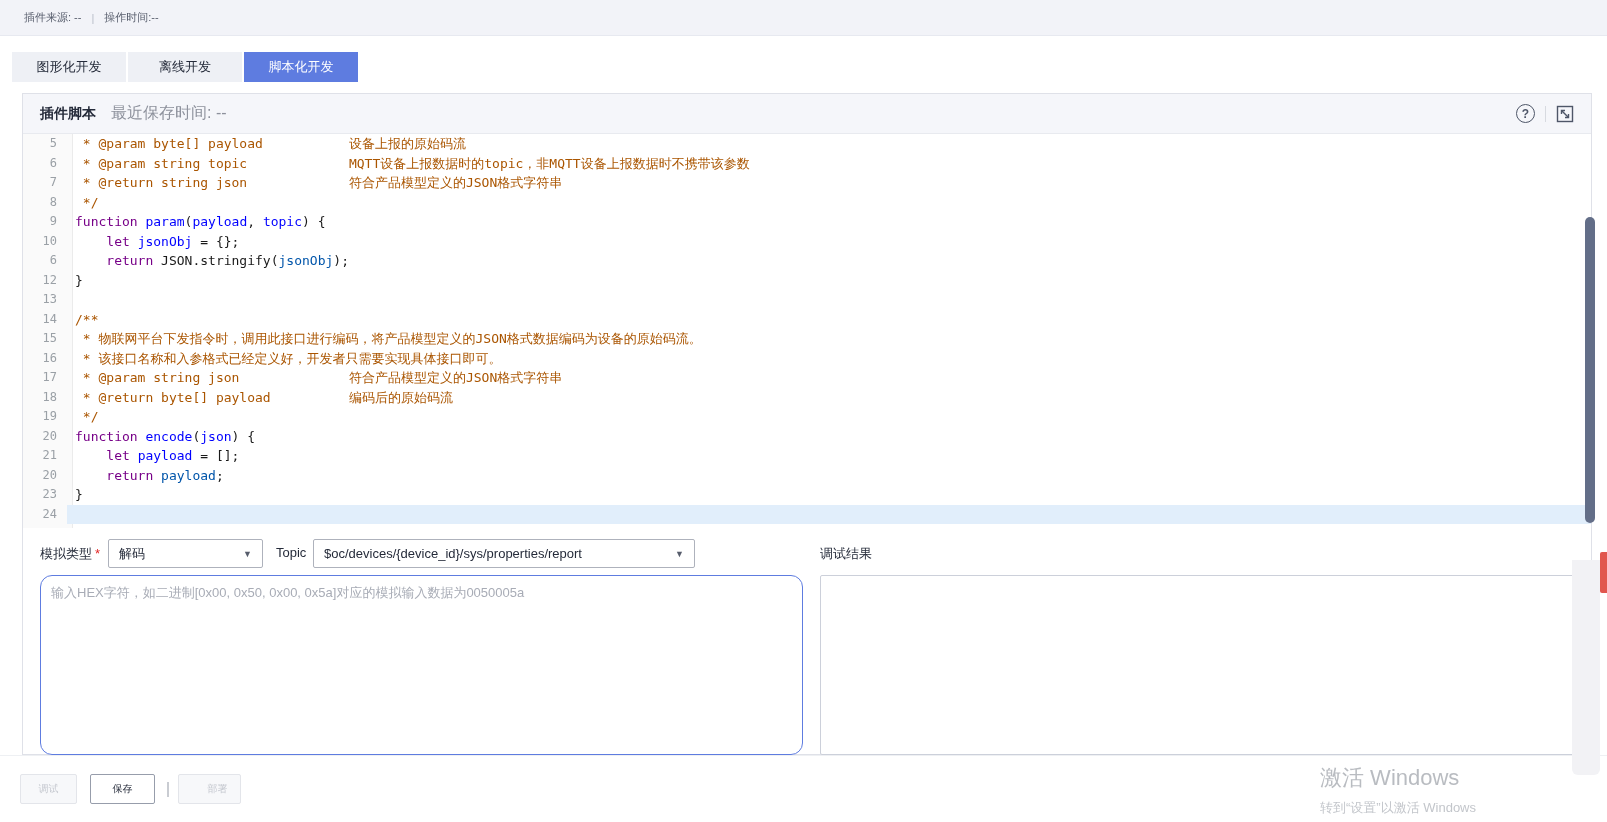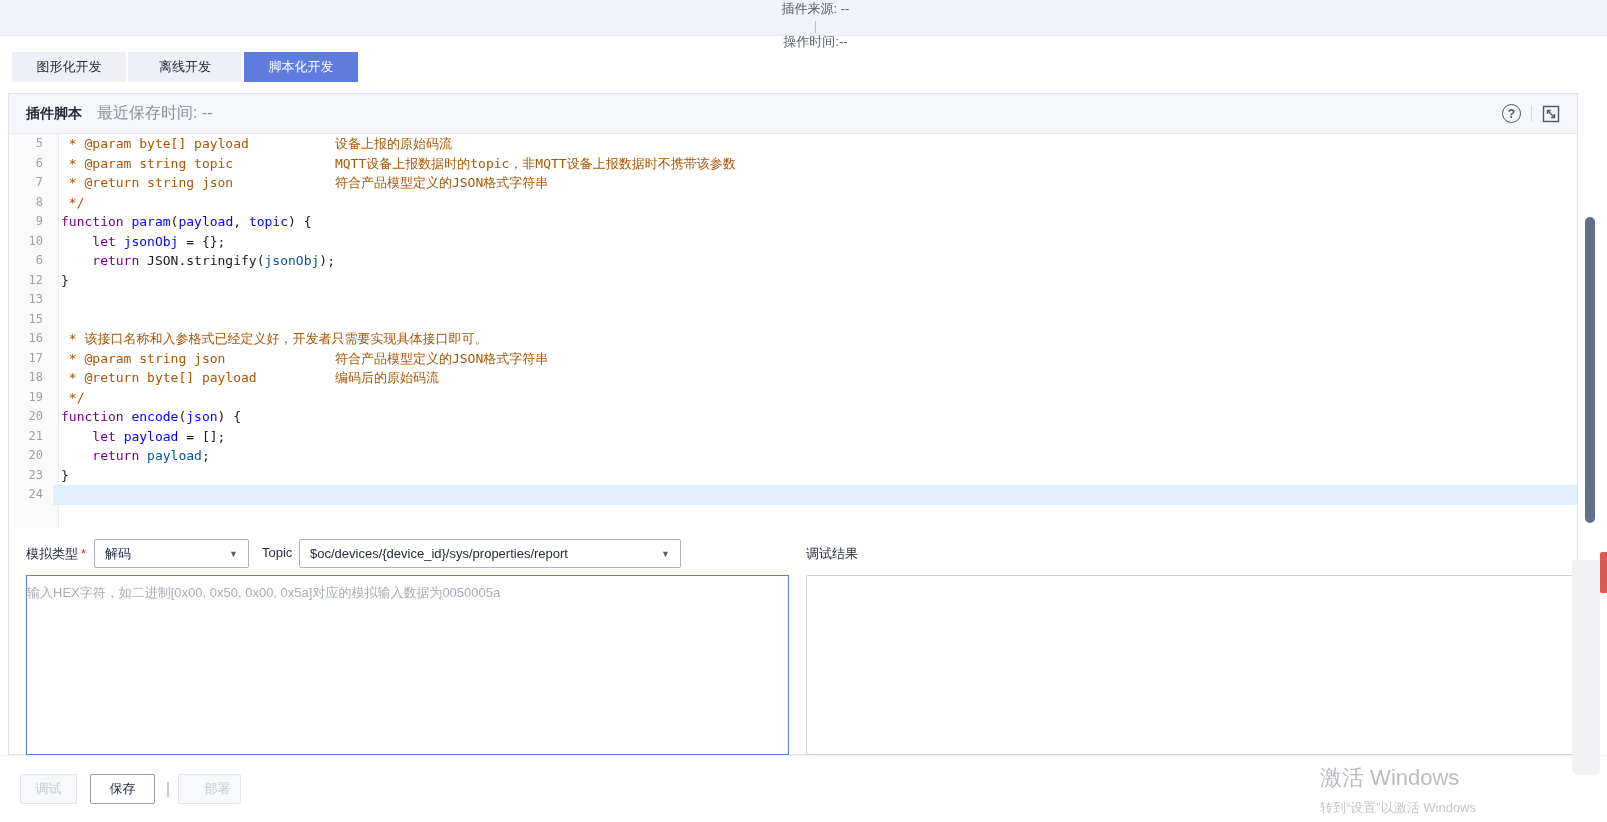--- a/index.html
+++ b/index.html
@@ -2,31 +2,31 @@
 <html><head>
 <meta charset="utf-8">
 <style>
   * { margin:0; padding:0; box-sizing:border-box; }
   body { font-family:"Liberation Sans","DejaVu Sans",sans-serif; background:#fff; }
   .screen { position:relative; width:1607px; height:822px; background:#fff; overflow:hidden; }
 
   
   .topbar { position:absolute; left:0; top:0; width:100%; height:36px; background:#f2f3f8;
             border-bottom:1px solid #e7e9f0; display:flex; align-items:center; padding-left:24px;
-            font-size:13px; color:#575d6c;flex-direction:column; }
+            font-size:11px; color:#575d6c; }
   .topbar .sep { margin:0 10px; color:#b9bdc9; }
 
   
   .tabs { position:absolute; left:12px; top:52px; display:flex; gap:2px; height:30px; }
   .tab { min-width:114px; padding:0 18px; display:flex; align-items:center; justify-content:center;
          font-size:13px; background:#eef0f5; color:#252b3a; cursor:pointer; }
   .tab.active { background:#5e7ce0; color:#fff; }
 
   
-  .card { position:absolute; left:8px; top:93px; width:1570px; height:662px;
+  .card { position:absolute; left:22px; top:93px; width:1570px; height:662px;
           border:1px solid #dfe1e8; background:#fff; }
   .card-header { height:40px; background:#f5f6fa; border-bottom:1px solid #e8eaef;
                  display:flex; align-items:center; padding:0 17px; }
   .card-title { font-size:14px; font-weight:bold; color:#252b3a; }
   .save-time { font-size:16px; color:#8d919c; margin-left:15px; }
   .header-icons { margin-left:auto; display:flex; align-items:center; gap:10px; color:#4e5668; }
   .icon-help { width:19px; height:19px; border:1.5px solid #4e5668; border-radius:50%;
                display:flex; align-items:center; justify-content:center; font-size:12px;
                font-weight:bold; cursor:pointer; }
   .icon-div { width:1px; height:16px; background:#d7dae0; }
@@ -51,31 +51,31 @@
   .t-p { color:#1a1a1a; }
 
   
   .sim-label { position:absolute; font-size:13px; color:#252b3a; }
   .req { color:#e32424; margin-left:3px; }
   .select { position:absolute; height:29px; background:#fff; border:1px solid #aeb2bc;
             border-radius:2px; display:flex; align-items:center; padding:0 10px;
             font-size:13px; color:#252b3a; cursor:pointer; }
   .select .caret { margin-left:auto; font-size:9px; color:#575d6c; }
   .hex-input { position:absolute; left:17px; top:481px; width:763px; height:180px;
-               border:1px solid #5e7ce0; border-radius:0; resize:none; padding:8px 0;
+               border:1px solid #5e7ce0; border-radius:12px; resize:none; padding:8px 10px;
                font-size:13px; font-family:"Liberation Sans","DejaVu Sans",sans-serif;
                color:#252b3a; outline:none; }
   .hex-input::placeholder { color:#a8acb6; }
   .debug-box { position:absolute; left:797px; top:481px; width:770px; height:180px;
                border:1px solid #ccd0da; border-radius:2px; background:#fff; }
 
   
   .footer { position:absolute; left:0; top:755px; width:100%; height:67px; background:#fff;
             border-top:1px solid #eef0f3; display:flex; align-items:center; padding-left:20px; }
-  .btn { height:30px; border-radius:2px; font-size:13px; display:flex; align-items:center;
+  .btn { height:30px; border-radius:2px; font-size:10px; display:flex; align-items:center;
          justify-content:center; cursor:pointer; }
   .btn.disabled { background:#f7f8fa; border:1px solid #e3e5ea; color:#c6c9d0; cursor:default; }
   .btn.primary-outline { background:#fff; border:1px solid #979dab; color:#252b3a; }
   .btn-debug { width:57px; }
   .btn-save { width:65px; margin-left:13px; }
   .btn-div { width:2px; height:15px; background:#c9ccd2; margin-left:12px; }
   .btn-deploy { width:63px; margin-left:9px;padding-left:16px; }
 
   
   .watermark { position:absolute; left:1320px; top:763px; color:#b9bcc1; }
@@ -130,21 +130,22 @@
       <div class="lines">
           <div class="line"><span class="gutter">5</span><span class="code"><span class="t-c"> * @param byte[] payload           设备上报的原始码流</span></span></div>
           <div class="line"><span class="gutter">6</span><span class="code"><span class="t-c"> * @param string topic             MQTT设备上报数据时的topic，非MQTT设备上报数据时不携带该参数</span></span></div>
           <div class="line"><span class="gutter">7</span><span class="code"><span class="t-c"> * @return string json             符合产品模型定义的JSON格式字符串</span></span></div>
           <div class="line"><span class="gutter">8</span><span class="code"><span class="t-c"> */</span></span></div>
           <div class="line"><span class="gutter">9</span><span class="code"><span class="t-k">function</span><span class="t-p"> </span><span class="t-d">param</span><span class="t-p">(</span><span class="t-d">payload</span><span class="t-p">, </span><span class="t-d">topic</span><span class="t-p">) {</span></span></div>
           <div class="line"><span class="gutter">10</span><span class="code"><span class="t-p">    </span><span class="t-k">let</span><span class="t-p"> </span><span class="t-d">jsonObj</span><span class="t-p"> = {};</span></span></div>
           <div class="line"><span class="gutter">6</span><span class="code"><span class="t-p">    </span><span class="t-k">return</span><span class="t-p"> JSON.stringify(</span><span class="t-v">jsonObj</span><span class="t-p">);</span></span></div>
           <div class="line"><span class="gutter">12</span><span class="code"><span class="t-p">}</span></span></div>
           <div class="line"><span class="gutter">13</span><span class="code"></span></div>
-          <div class="line"><span class="gutter">15</span></div>
+          <div class="line"><span class="gutter">14</span><span class="code"><span class="t-c">/**</span></span></div>
+          <div class="line"><span class="gutter">15</span><span class="code"><span class="t-c"> * 物联网平台下发指令时，调用此接口进行编码，将产品模型定义的JSON格式数据编码为设备的原始码流。</span></span></div>
           <div class="line"><span class="gutter">16</span><span class="code"><span class="t-c"> * 该接口名称和入参格式已经定义好，开发者只需要实现具体接口即可。</span></span></div>
           <div class="line"><span class="gutter">17</span><span class="code"><span class="t-c"> * @param string json              符合产品模型定义的JSON格式字符串</span></span></div>
           <div class="line"><span class="gutter">18</span><span class="code"><span class="t-c"> * @return byte[] payload          编码后的原始码流</span></span></div>
           <div class="line"><span class="gutter">19</span><span class="code"><span class="t-c"> */</span></span></div>
           <div class="line"><span class="gutter">20</span><span class="code"><span class="t-k">function</span><span class="t-p"> </span><span class="t-d">encode</span><span class="t-p">(</span><span class="t-d">json</span><span class="t-p">) {</span></span></div>
           <div class="line"><span class="gutter">21</span><span class="code"><span class="t-p">    </span><span class="t-k">let</span><span class="t-p"> </span><span class="t-d">payload</span><span class="t-p"> = [];</span></span></div>
           <div class="line"><span class="gutter">20</span><span class="code"><span class="t-p">    </span><span class="t-k">return</span><span class="t-p"> </span><span class="t-v">payload</span><span class="t-p">;</span></span></div>
           <div class="line"><span class="gutter">23</span><span class="code"><span class="t-p">}</span></span></div>
           <div class="line active"><span class="gutter">24</span><span class="code"></span></div>
         </div>

